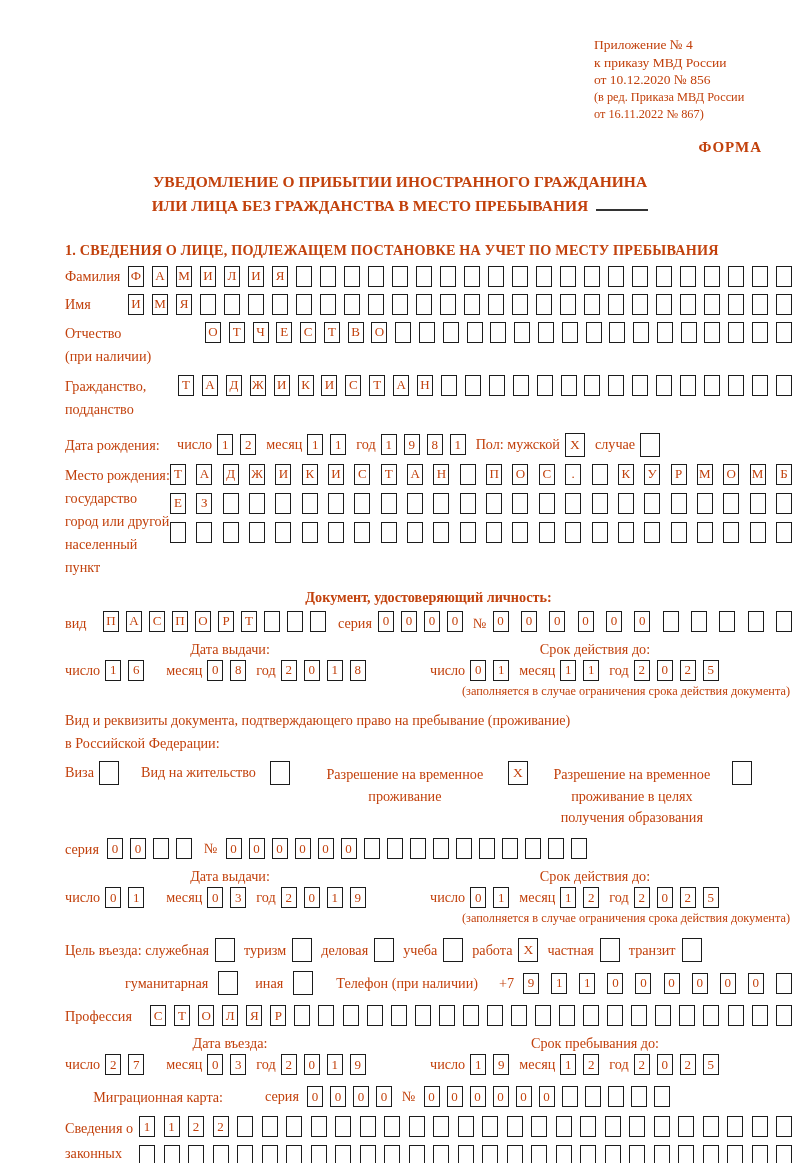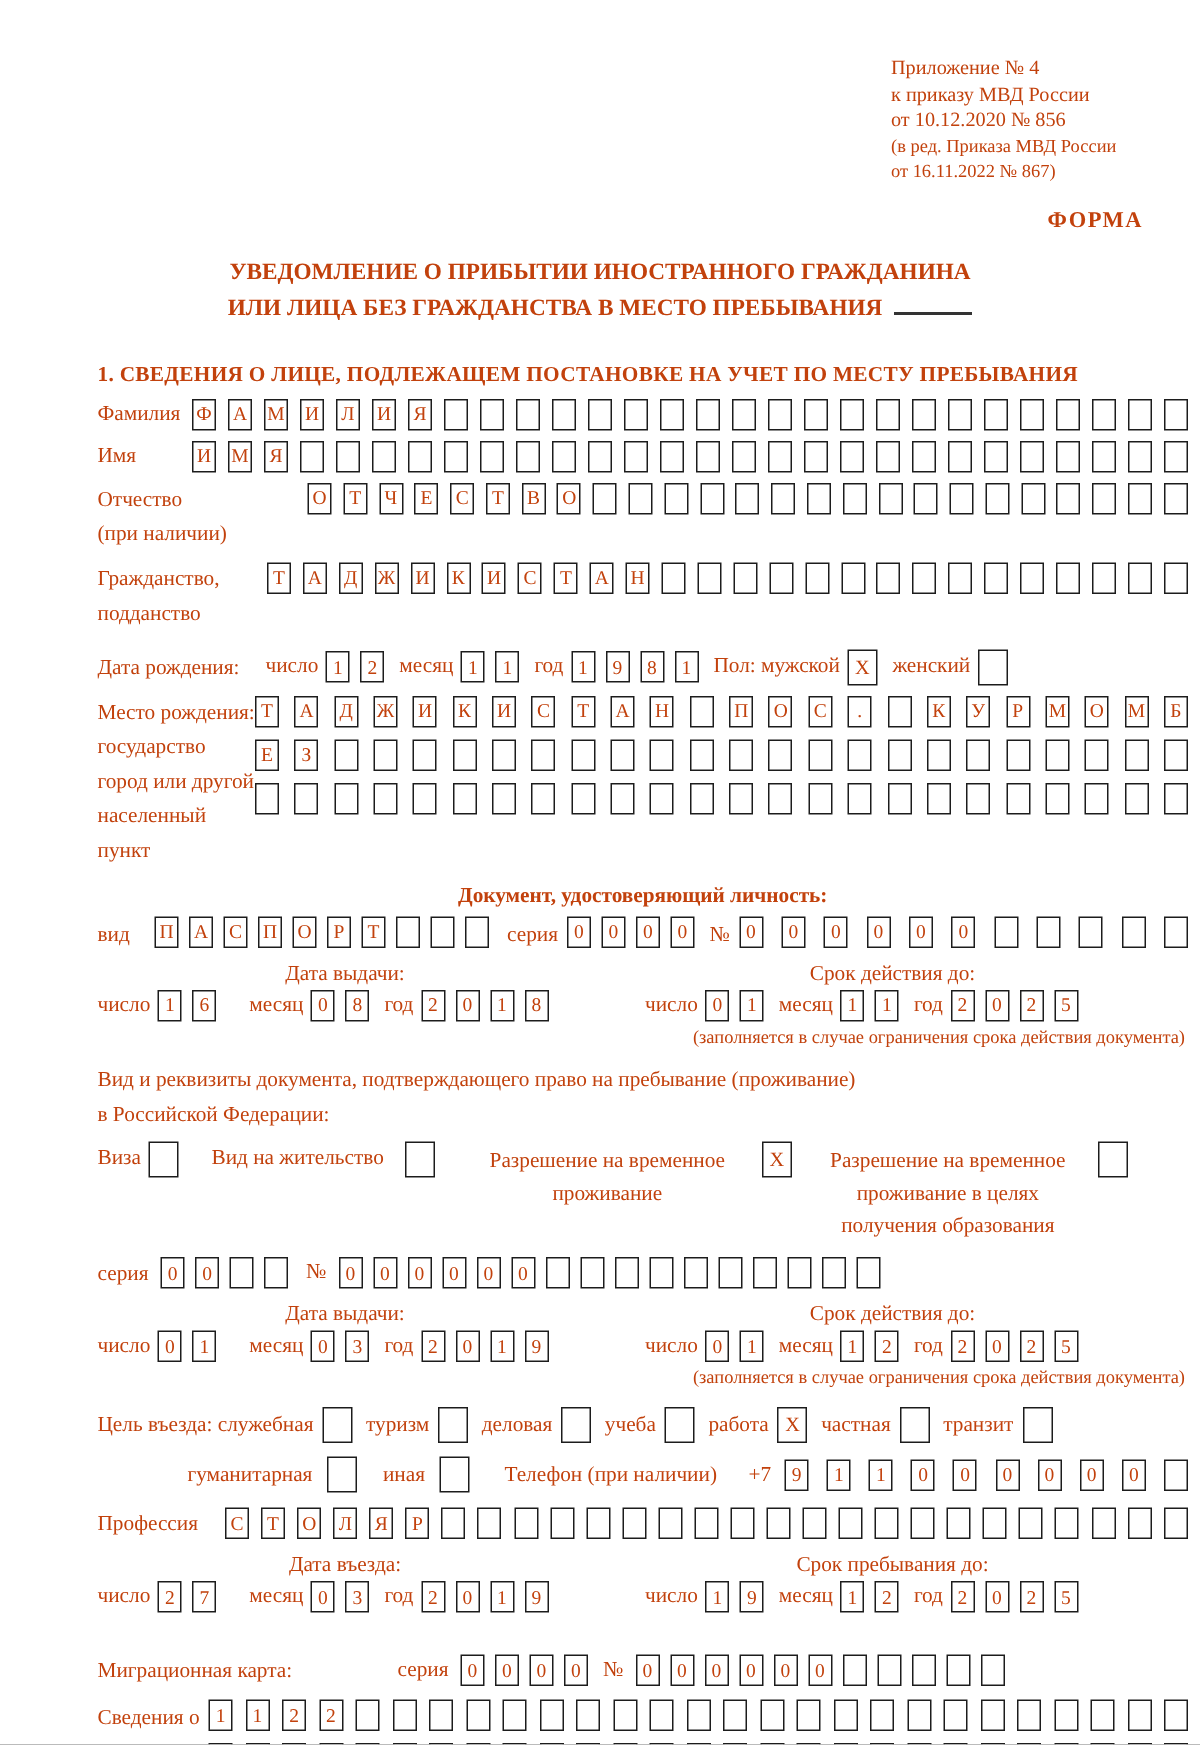--- a/index.html
+++ b/index.html
@@ -231,21 +231,21 @@
     <span class="cells gap dgroup">
         <span class="cell">1</span>
         <span class="cell">9</span>
         <span class="cell">8</span>
         <span class="cell">1</span>
       </span>
     <span class="dlbl">Пол: мужской</span>
     <span class="cells checkbox">
         <span class="cell">X</span>
       </span>
-    <span class="dlbl" style="margin-left:10px;">женский</span>
+    <span class="dlbl" style="margin-left:10px;">случае</span>
     <span class="cells checkbox">
         <span class="cell"></span>
       </span>
   </div>
 
   <div class="row">
     <span class="label-stack w105">
       <div>Место рождения:</div>
       <div>государство</div>
       <div>город или другой</div>
@@ -683,21 +683,21 @@
         <span class="cells gap dgroup">
             <span class="cell">2</span>
             <span class="cell">0</span>
             <span class="cell">2</span>
             <span class="cell">5</span>
           </span>
       </div>
     </div>
   </div>
 
-  <div class="row" style="align-items:center; margin-top:28px;">
+  <div class="row" style="align-items:center; margin-top:11px;text-align:right;">
     <span class="lbl" style="width:158px;">Миграционная карта:</span>
     <span class="dlbl" style="margin:0 8px 0 42px;">серия</span>
     <span class="cells gap">
         <span class="cell">0</span>
         <span class="cell">0</span>
         <span class="cell">0</span>
         <span class="cell">0</span>
       </span>
     <span class="dlbl" style="margin:0 8px 0 10px;">№</span>
     <span class="cells gap">

